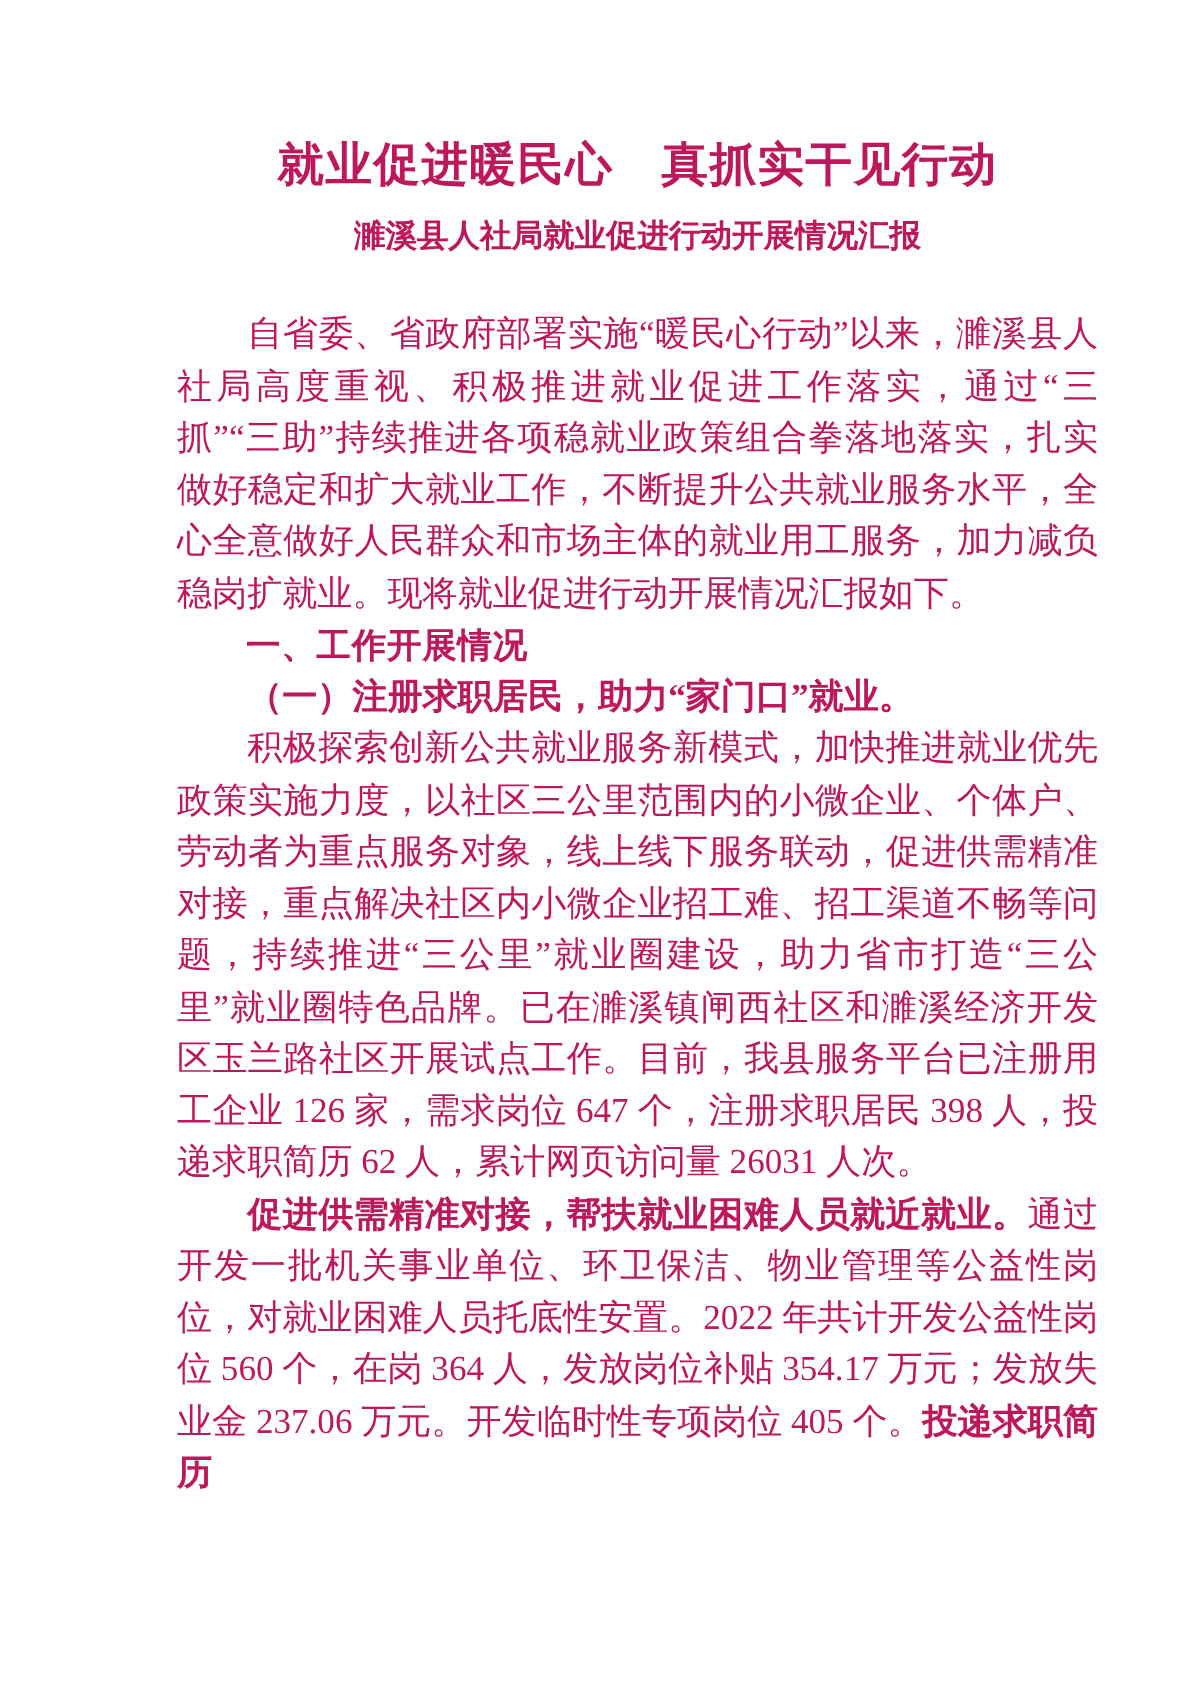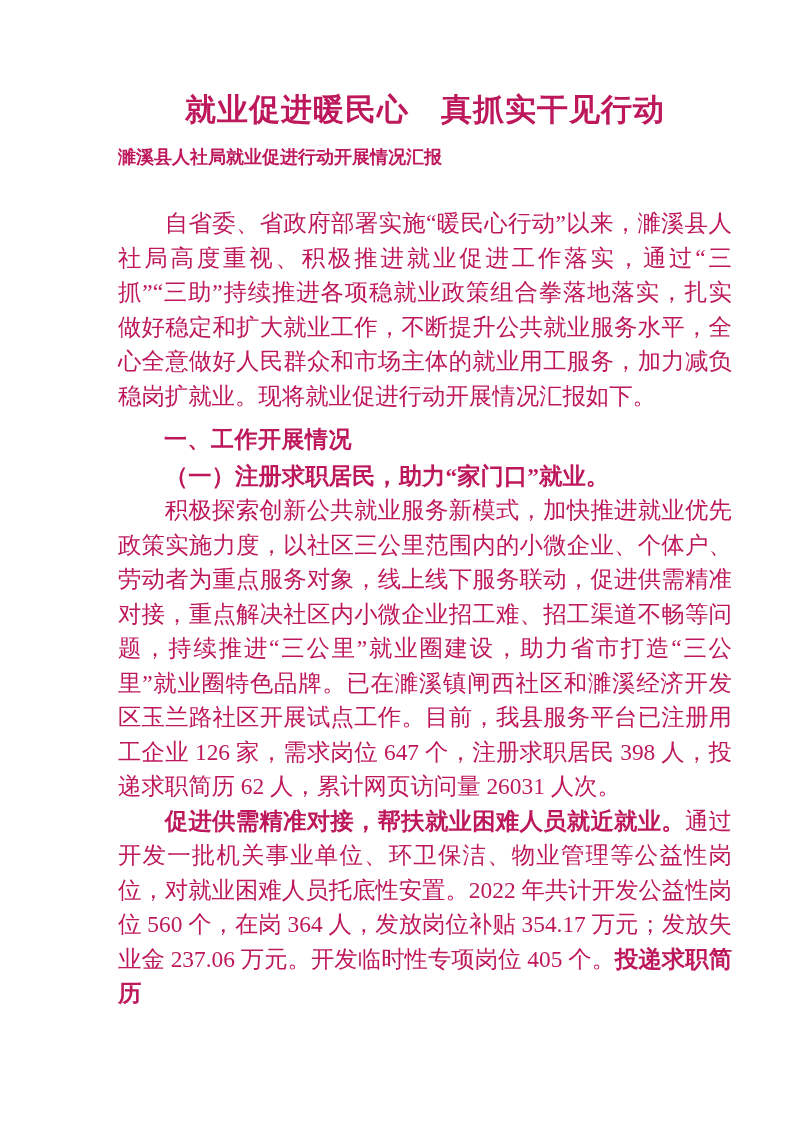--- a/index.html
+++ b/index.html
@@ -25,45 +25,45 @@
     font-family: "Liberation Serif", "DejaVu Serif", serif;
     font-size: 31px;
     font-weight: bold;
     line-height: 44px;
     text-align: center;
     letter-spacing: 1px;
     white-space: nowrap;
   }
   .doc-subtitle {
     font-family: "Liberation Serif", "DejaVu Serif", serif;
-    font-size: 18px;
+    font-size: 21px;
     font-weight: bold;
     line-height: 28px;
     margin-top: 11px;
+    text-align: center;
     white-space: nowrap;
   }
   .doc-body {
     margin-top: 35px;
     font-family: "Liberation Serif", "DejaVu Serif", serif;
   }
   .para {
     margin: 0;
     font-size: 23.4px;
     line-height: 34.5px;
     text-align: justify;
     text-justify: inter-ideograph;
     text-indent: 2em;
     font-weight: normal;
   }
   .para.h1 {
-    font-family: Liberation Mono, monospace;
+    font-family: Liberation Sans, sans-serif;
     font-weight: bold;
     font-size: 23px;
     letter-spacing: 0.5px;
-    margin-top: 11px;
   }
   .para.h2 {
     font-weight: bold;
   }
   .run.bold {
     font-weight: bold;
   }
 </style>
 </head>
 <body>

